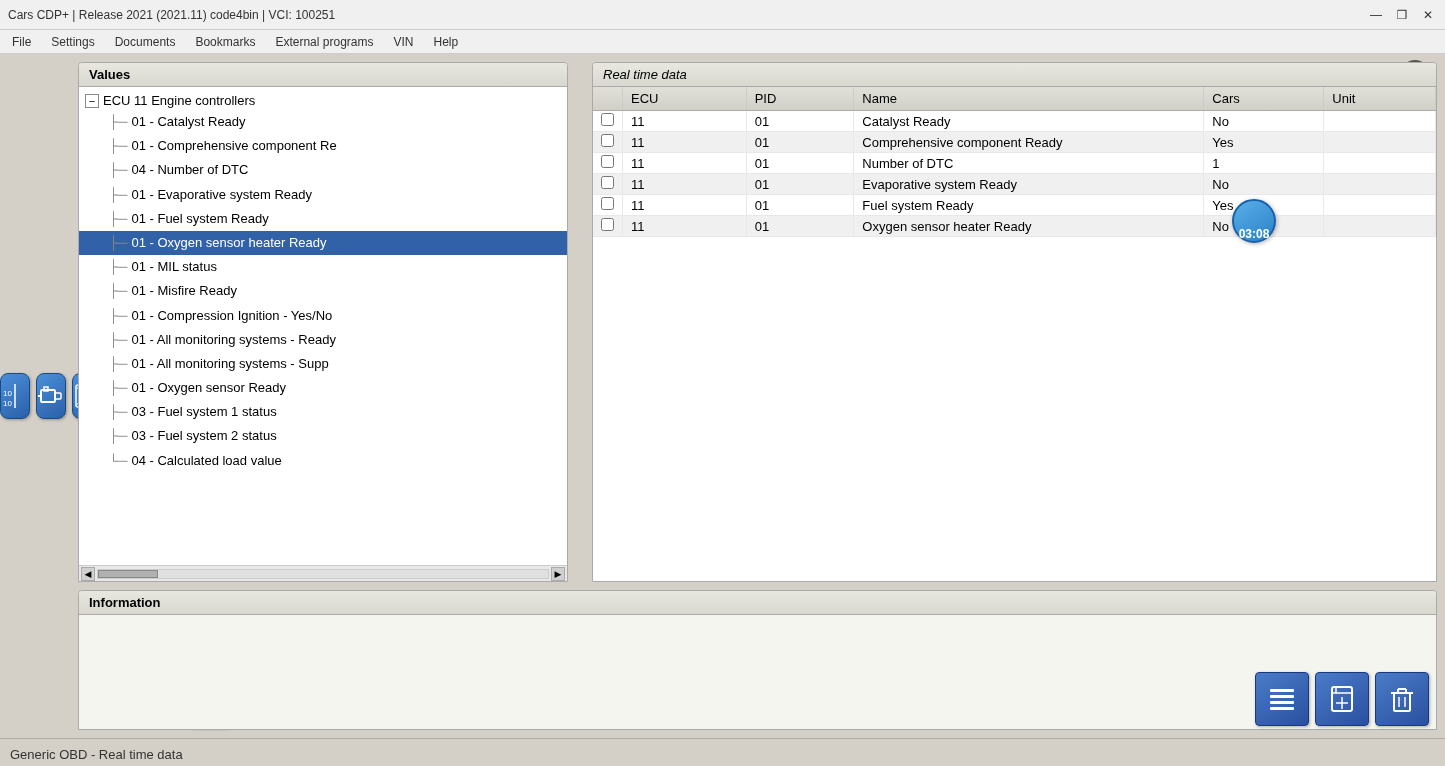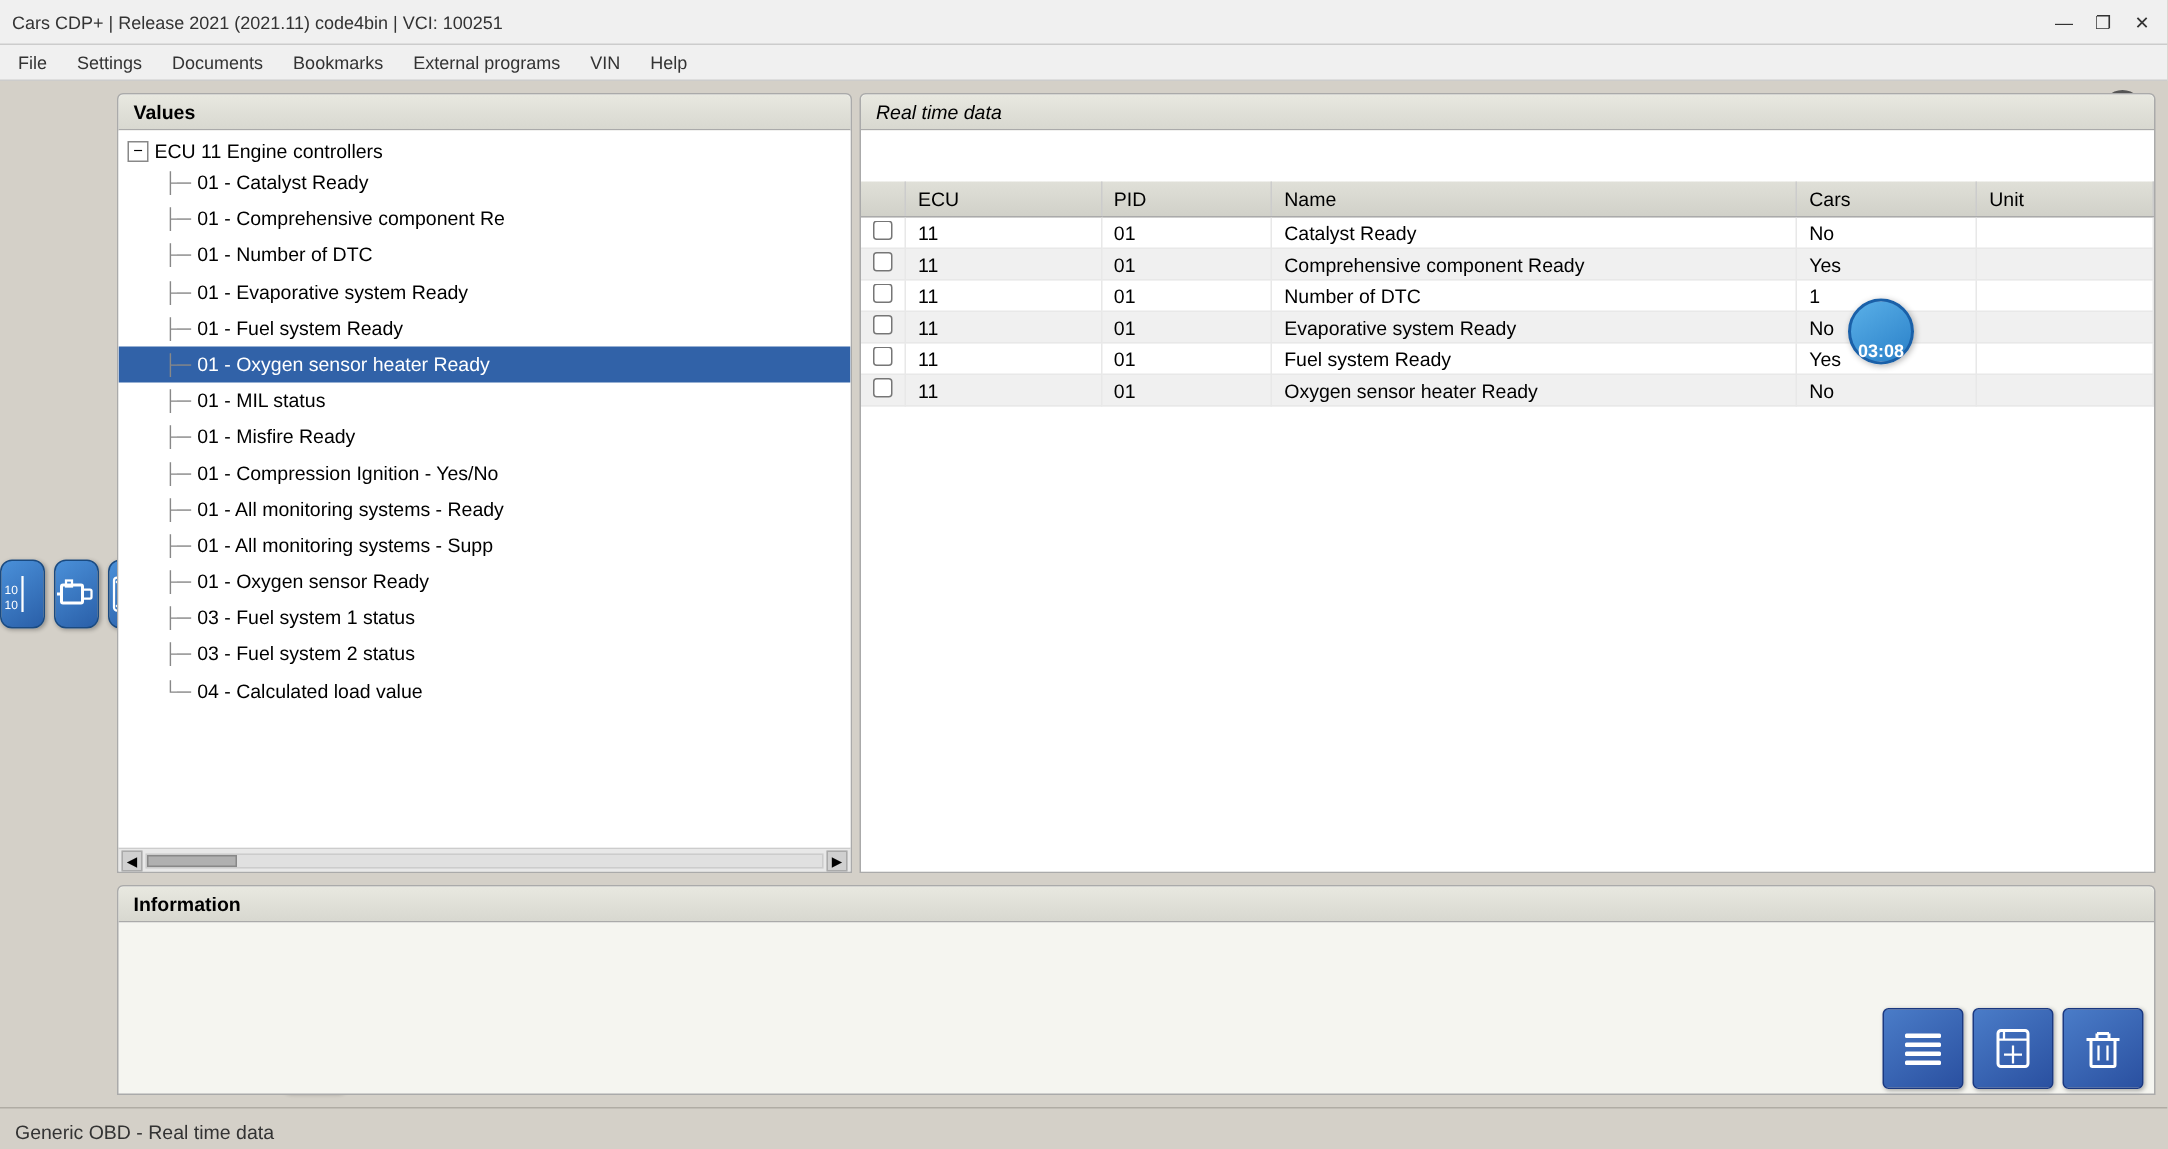--- a/index.html
+++ b/index.html
@@ -129,21 +129,21 @@
       flex: 1;
       display: flex;
       flex-direction: column;
       padding: 8px;
       gap: 8px;
     }
 
     
     #top-row {
       display: flex;
-      gap: 5px;
+      gap: 24px;
       flex: 1;
     }
 
     
     #values-panel {
       width: 490px;
       background: #f5f5f0;
       border: 1px solid #aaa;
       border-radius: 4px 4px 0 0;
       display: flex;
@@ -275,21 +275,20 @@
       right: 160px;
       top: 136px;
       z-index: 10;
     }
 
     
     #data-table {
       width: 100%;
       border-collapse: collapse;
       font-size: 13px;
-      margin-top: 34px;
     }
     #data-table thead tr {
       background: linear-gradient(to bottom, #e0e0d8, #d0d0c8);
     }
     #data-table th {
       padding: 4px 8px;
       border-right: 1px solid #ccc;
       border-bottom: 1px solid #aaa;
       text-align: left;
       font-weight: normal;
@@ -511,21 +510,21 @@
             <div class="tree-item">
               <span class="tree-item-line">├─</span>
               <span>01 - Catalyst  Ready</span>
             </div>
             <div class="tree-item">
               <span class="tree-item-line">├─</span>
               <span>01 - Comprehensive component  Re</span>
             </div>
             <div class="tree-item">
               <span class="tree-item-line">├─</span>
-              <span>01 - Number of DTC</span>
+              <span>04 - Number of DTC</span>
             </div>
             <div class="tree-item">
               <span class="tree-item-line">├─</span>
               <span>01 - Evaporative system  Ready</span>
             </div>
             <div class="tree-item">
               <span class="tree-item-line">├─</span>
               <span>01 - Fuel system  Ready</span>
             </div>
             <div class="tree-item selected">

